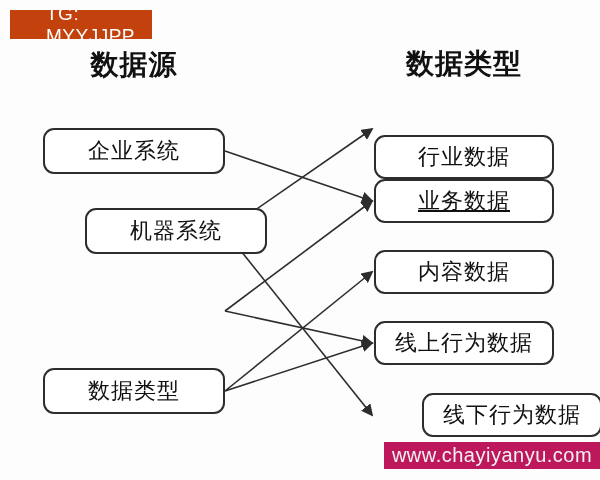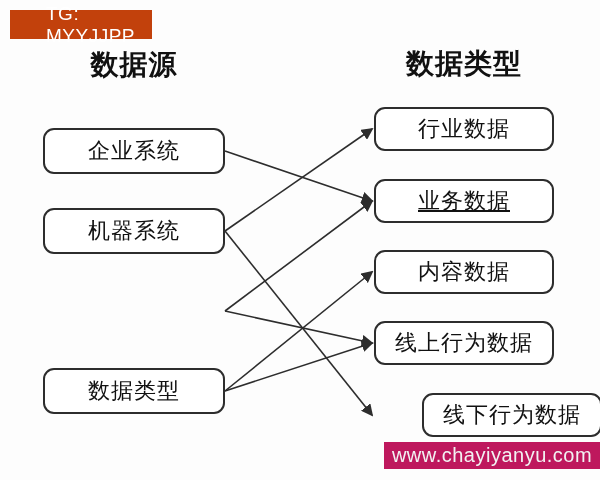--- a/index.html
+++ b/index.html
@@ -99,28 +99,28 @@
   <div class="banner top" style="background: #c2410c; color: rgb(255, 255, 255); padding-left: 36px;">
     <span>TG: MYYJJPP</span>
   </div>
 
   <div class="col-header" id="header-sources">数据源</div>
   <div class="col-header" id="header-types">数据类型</div>
 
   <div class="node src" id="node-enterprise-system" style="border-color: rgb(45, 45, 45);">
     <span>企业系统</span>
   </div>
-  <div class="node src" id="node-machine-system" style="border-color: rgb(45, 45, 45);">
+  <div class="node src" id="node-machine-system" style="border-color: rgb(45, 45, 45); margin-left: 42px;">
     <span>机器系统</span>
   </div>
   <div class="node src" id="node-social-system" style="border-color: rgb(45, 45, 45);">
     <span>数据类型</span>
   </div>
 
-  <div class="node typ" id="node-industry-data" style="border-color: rgb(45, 45, 45);">
+  <div class="node typ" id="node-industry-data" style="border-color: rgb(45, 45, 45); margin-top: 28px;">
     <span>行业数据</span>
   </div>
   <div class="node typ" id="node-business-data" style="border-color: rgb(45, 45, 45); text-decoration: underline;">
     <span>业务数据</span>
   </div>
   <div class="node typ" id="node-content-data" style="border-color: rgb(45, 45, 45);">
     <span>内容数据</span>
   </div>
   <div class="node typ" id="node-online-behavior-data" style="border-color: rgb(45, 45, 45);">
     <span>线上行为数据</span>

